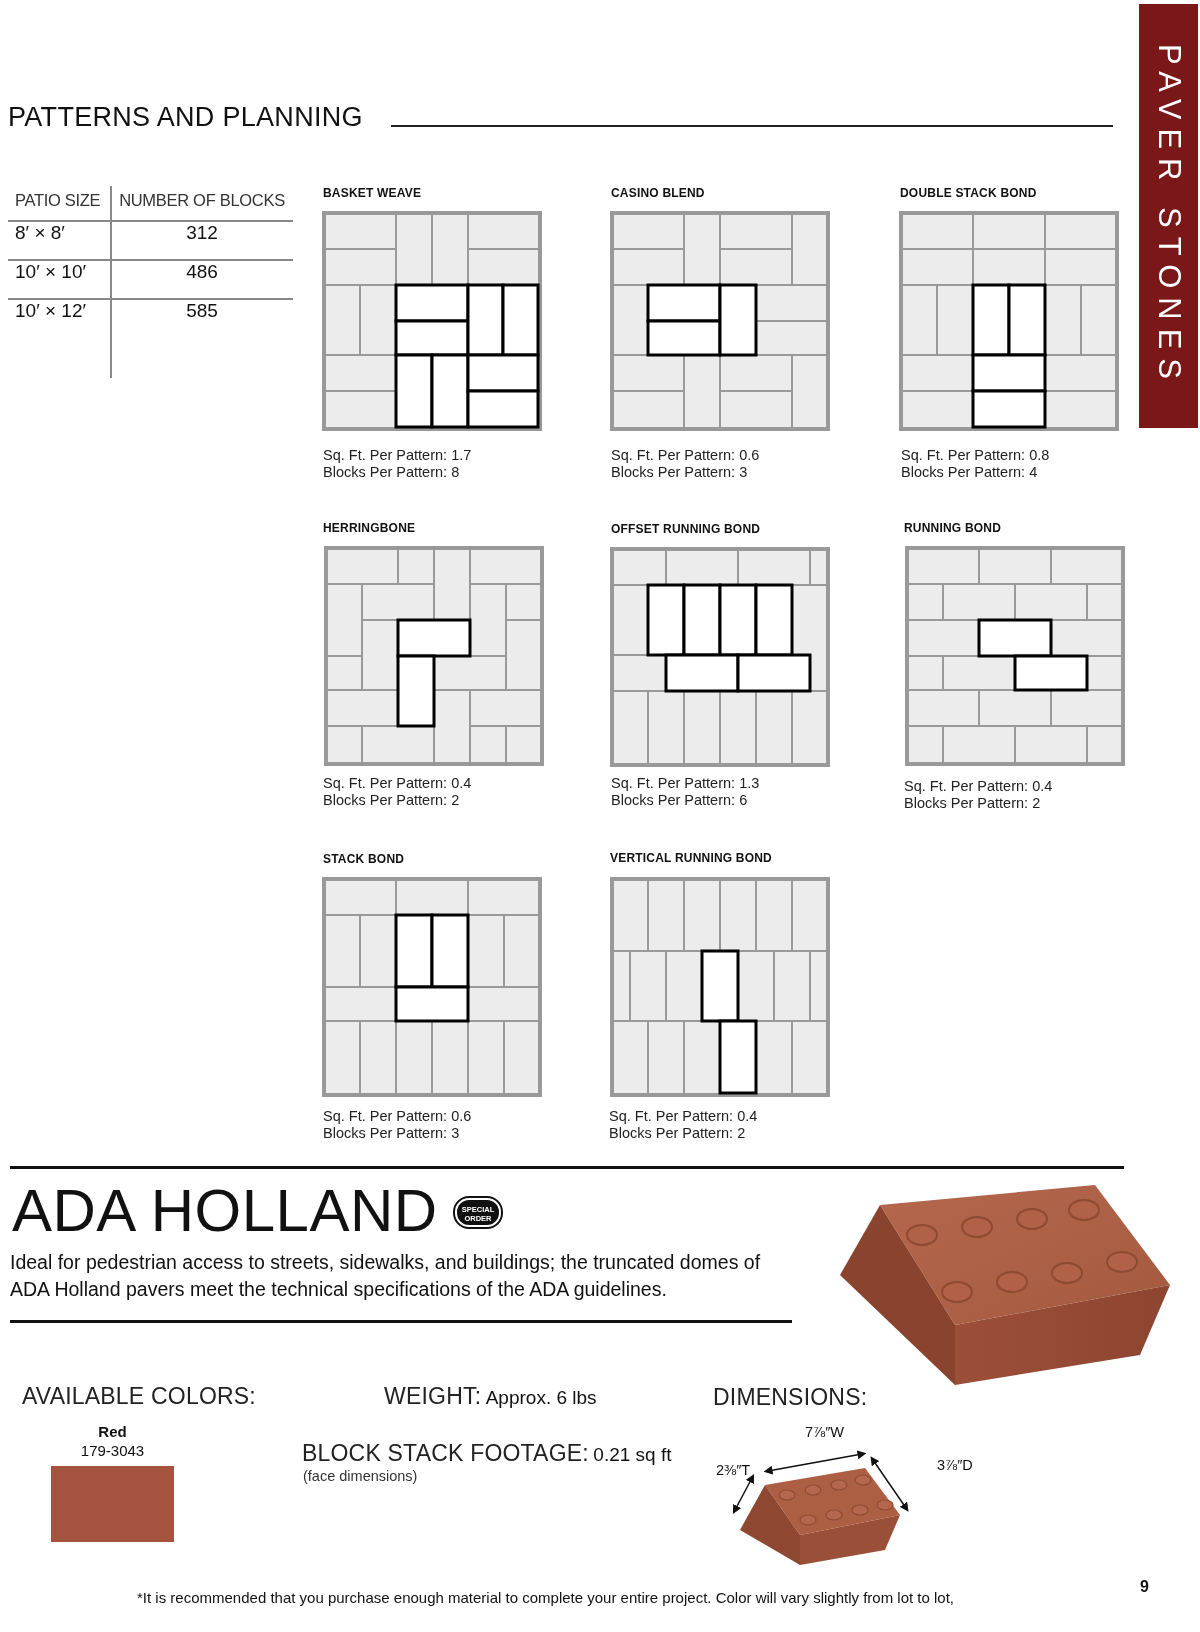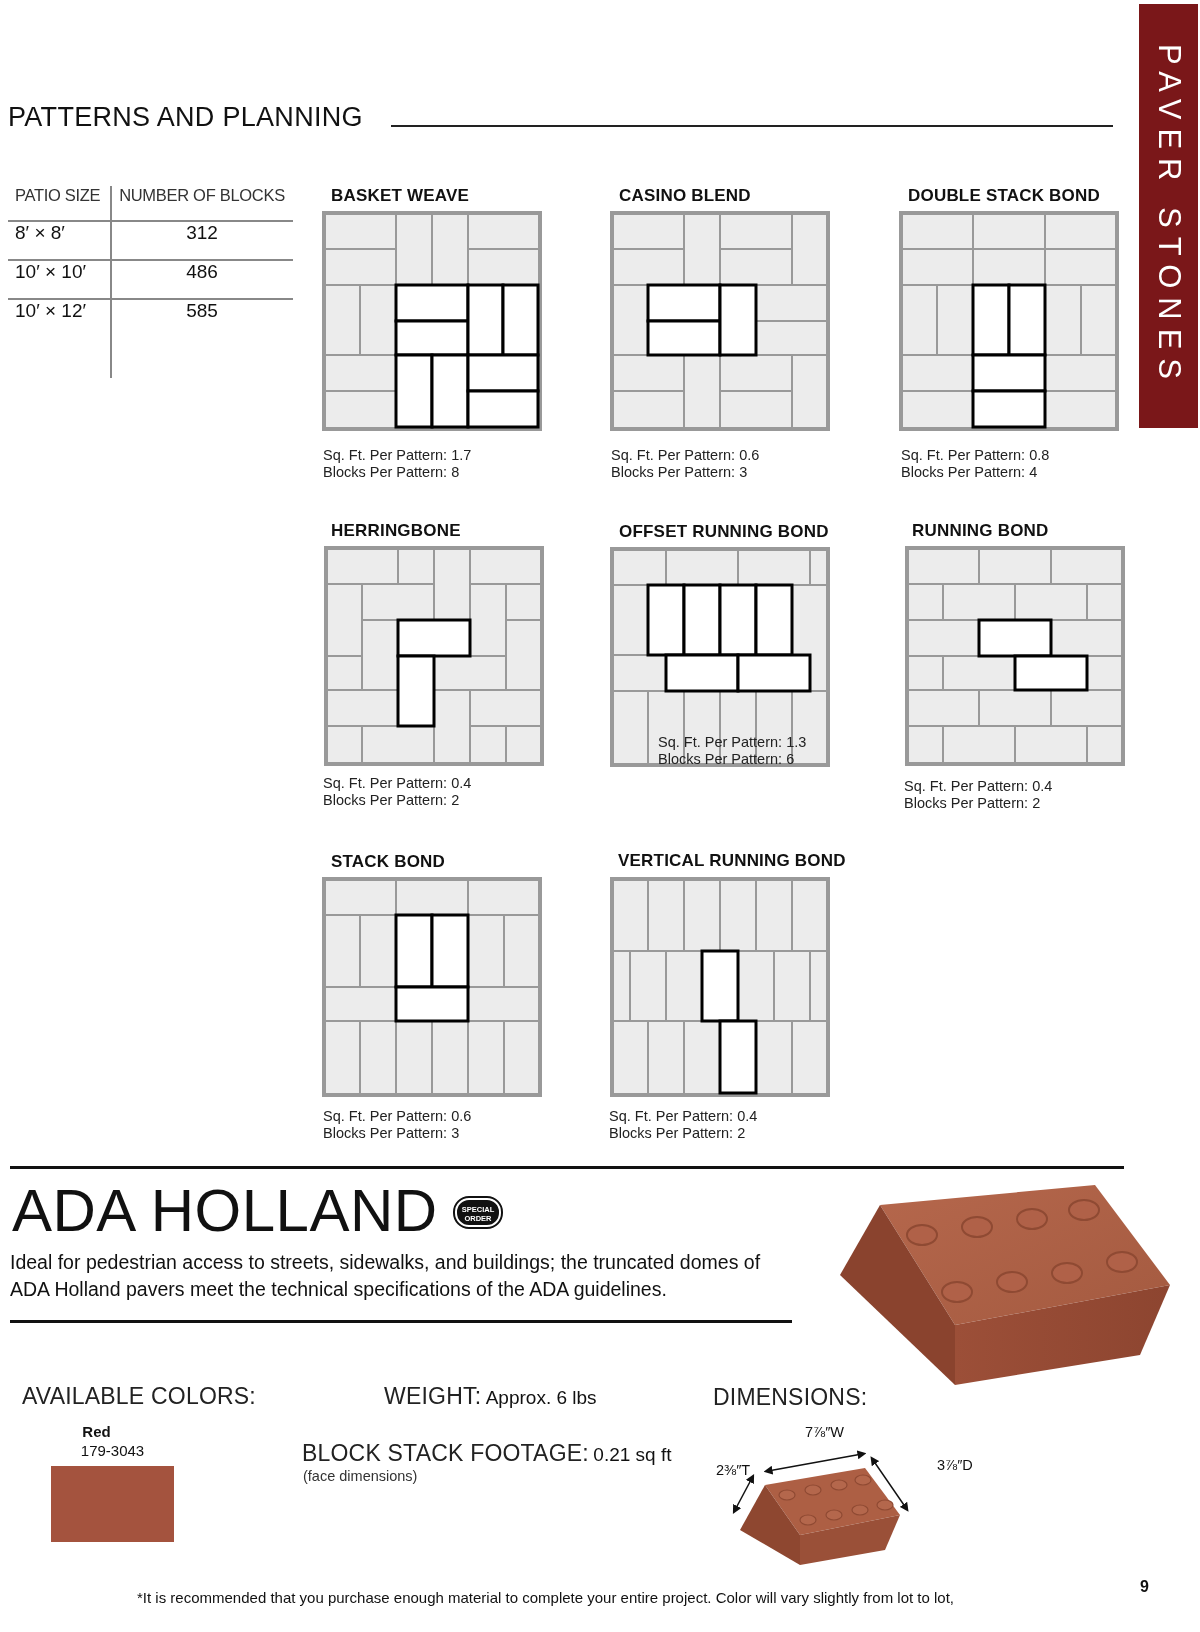--- a/index.html
+++ b/index.html
@@ -14,30 +14,30 @@
   
   .side-tab { left: 1139px; top: 4px; width: 59px; height: 424px; background: #7a1719; }
   .side-tab-text {
     position: absolute; left: 50%; top: 50%;
     transform: translate(-50%, -50%) rotate(90deg);
     white-space: nowrap; color: #ffffff; font-size: 31px; letter-spacing: 9px; font-weight: 400;
   }
 
   
   .patio-table { left: 8px; top: 186px; width: 285px; }
-  .tbl-head { display: flex; height: 36px; align-items: flex-start; padding-bottom: 6px; border-bottom: 2px solid #888; }
+  .tbl-head { display: flex; height: 36px; align-items: center; padding-bottom: 6px; border-bottom: 2px solid #888; }
   .tbl-row { display: flex; height: 39px; align-items: flex-start; border-bottom: 2px solid #888; }
   .tbl-row:last-child { border-bottom: none; }
   .tbl-c1 { width: 103px; padding-left: 7px; font-size: 19px; }
   .tbl-c2 { flex: 1; text-align: center; font-size: 19px; }
   .tbl-head .tbl-c1, .tbl-head .tbl-c2 { font-size: 16.5px; color: #333; letter-spacing: -0.3px; }
   .tbl-vline { left: 110px; top: 186px; width: 2px; height: 192px; background: #888; }
 
   
-  .pattern-title { font-size: 17px; font-weight: 700; color: #111; letter-spacing: 0.2px; margin-left: 8px; }
+  .pattern-title { font-size: 12px; font-weight: 700; color: #111; letter-spacing: 0.2px; }
   .pattern-svg { display: block; }
   .caption { font-size: 14.5px; line-height: 16.5px; color: #222; }
 
   
   .section-rule { left: 10px; top: 1166px; width: 1114px; height: 3px; background: #111; }
   .product-title { left: 12px; top: 1178px; font-size: 60px; font-weight: 400; letter-spacing: 0.5px; color: #111; line-height: 66px; }
   .special-badge {
     left: 455px; top: 1198px; width: 46px; height: 29px; border-radius: 14px;
     background: #111; border: 2px solid #fff; outline: 2px solid #111;
     color: #fff; font-size: 7.5px; font-weight: 700; text-align: center; line-height: 9px; padding-top: 5px;
@@ -45,21 +45,21 @@
   .product-desc { left: 10px; top: 1249px; width: 780px; font-size: 19.5px; line-height: 27px; color: #111; }
   .desc-rule { left: 10px; top: 1320px; width: 782px; height: 3px; background: #111; }
 
   
   .brick-photo { left: 840px; top: 1185px; }
 
   
   .spec-label { font-size: 23px; font-weight: 300; color: #222; letter-spacing: 0.2px; }
   .spec-value { font-size: 19px; color: #111; }
   .colors-label { left: 22px; top: 1383px; }
-  .color-name { left: 44px; top: 1423px; width: 105px; text-align: center; font-size: 15px; font-weight: 700; }
+  .color-name { left: 60px; top: 1423px; width: 105px; text-align: center; font-size: 15px; font-weight: 700; }
   .color-code { left: 60px; top: 1442px; width: 105px; text-align: center; font-size: 15px; }
   .color-swatch { left: 51px; top: 1466px; width: 123px; height: 76px; background: #a4533e; }
 
   .weight-row { left: 384px; top: 1383px; }
   .sqft-row { left: 302px; top: 1440px; }
   .face-note { left: 303px; top: 1468px; font-size: 14.5px; color: #333; }
   .dims-label { left: 713px; top: 1384px; }
 
   .dim-w { left: 805px; top: 1424px; font-size: 14.5px; }
   .dim-t { left: 716px; top: 1462px; font-size: 14.5px; }
@@ -235,21 +235,21 @@
   </g>
   <g stroke="#000" stroke-width="3" fill="#fff">
     <rect x="38" y="38" width="36" height="70"></rect>
     <rect x="74" y="38" width="36" height="70"></rect>
     <rect x="110" y="38" width="36" height="70"></rect>
     <rect x="146" y="38" width="36" height="70"></rect>
     <rect x="56" y="108" width="72" height="36"></rect>
     <rect x="128" y="108" width="72" height="36"></rect>
   </g>
 </svg>
-<div class="abs caption" style="left:611px; top:734px;margin-left:47px;">
+<div class="abs caption" style="left:611px; top:775px;">
   <div>Sq. Ft. Per Pattern: 1.3</div>
   <div>Blocks Per Pattern: 6</div>
 </div>
 
 <div class="abs pattern-title" style="left:904px; top:521px;">RUNNING BOND</div>
 <svg class="abs pattern-svg" style="left:905px; top:546px;" width="220" height="220" viewBox="0 0 220 220">
   <rect x="2" y="2" width="216" height="216" fill="#ececec" stroke="#999" stroke-width="4"></rect>
   <g stroke="#999" stroke-width="2" fill="none">
     <line x1="4" y1="38" x2="216" y2="38"></line>
     <line x1="4" y1="74" x2="216" y2="74"></line>

